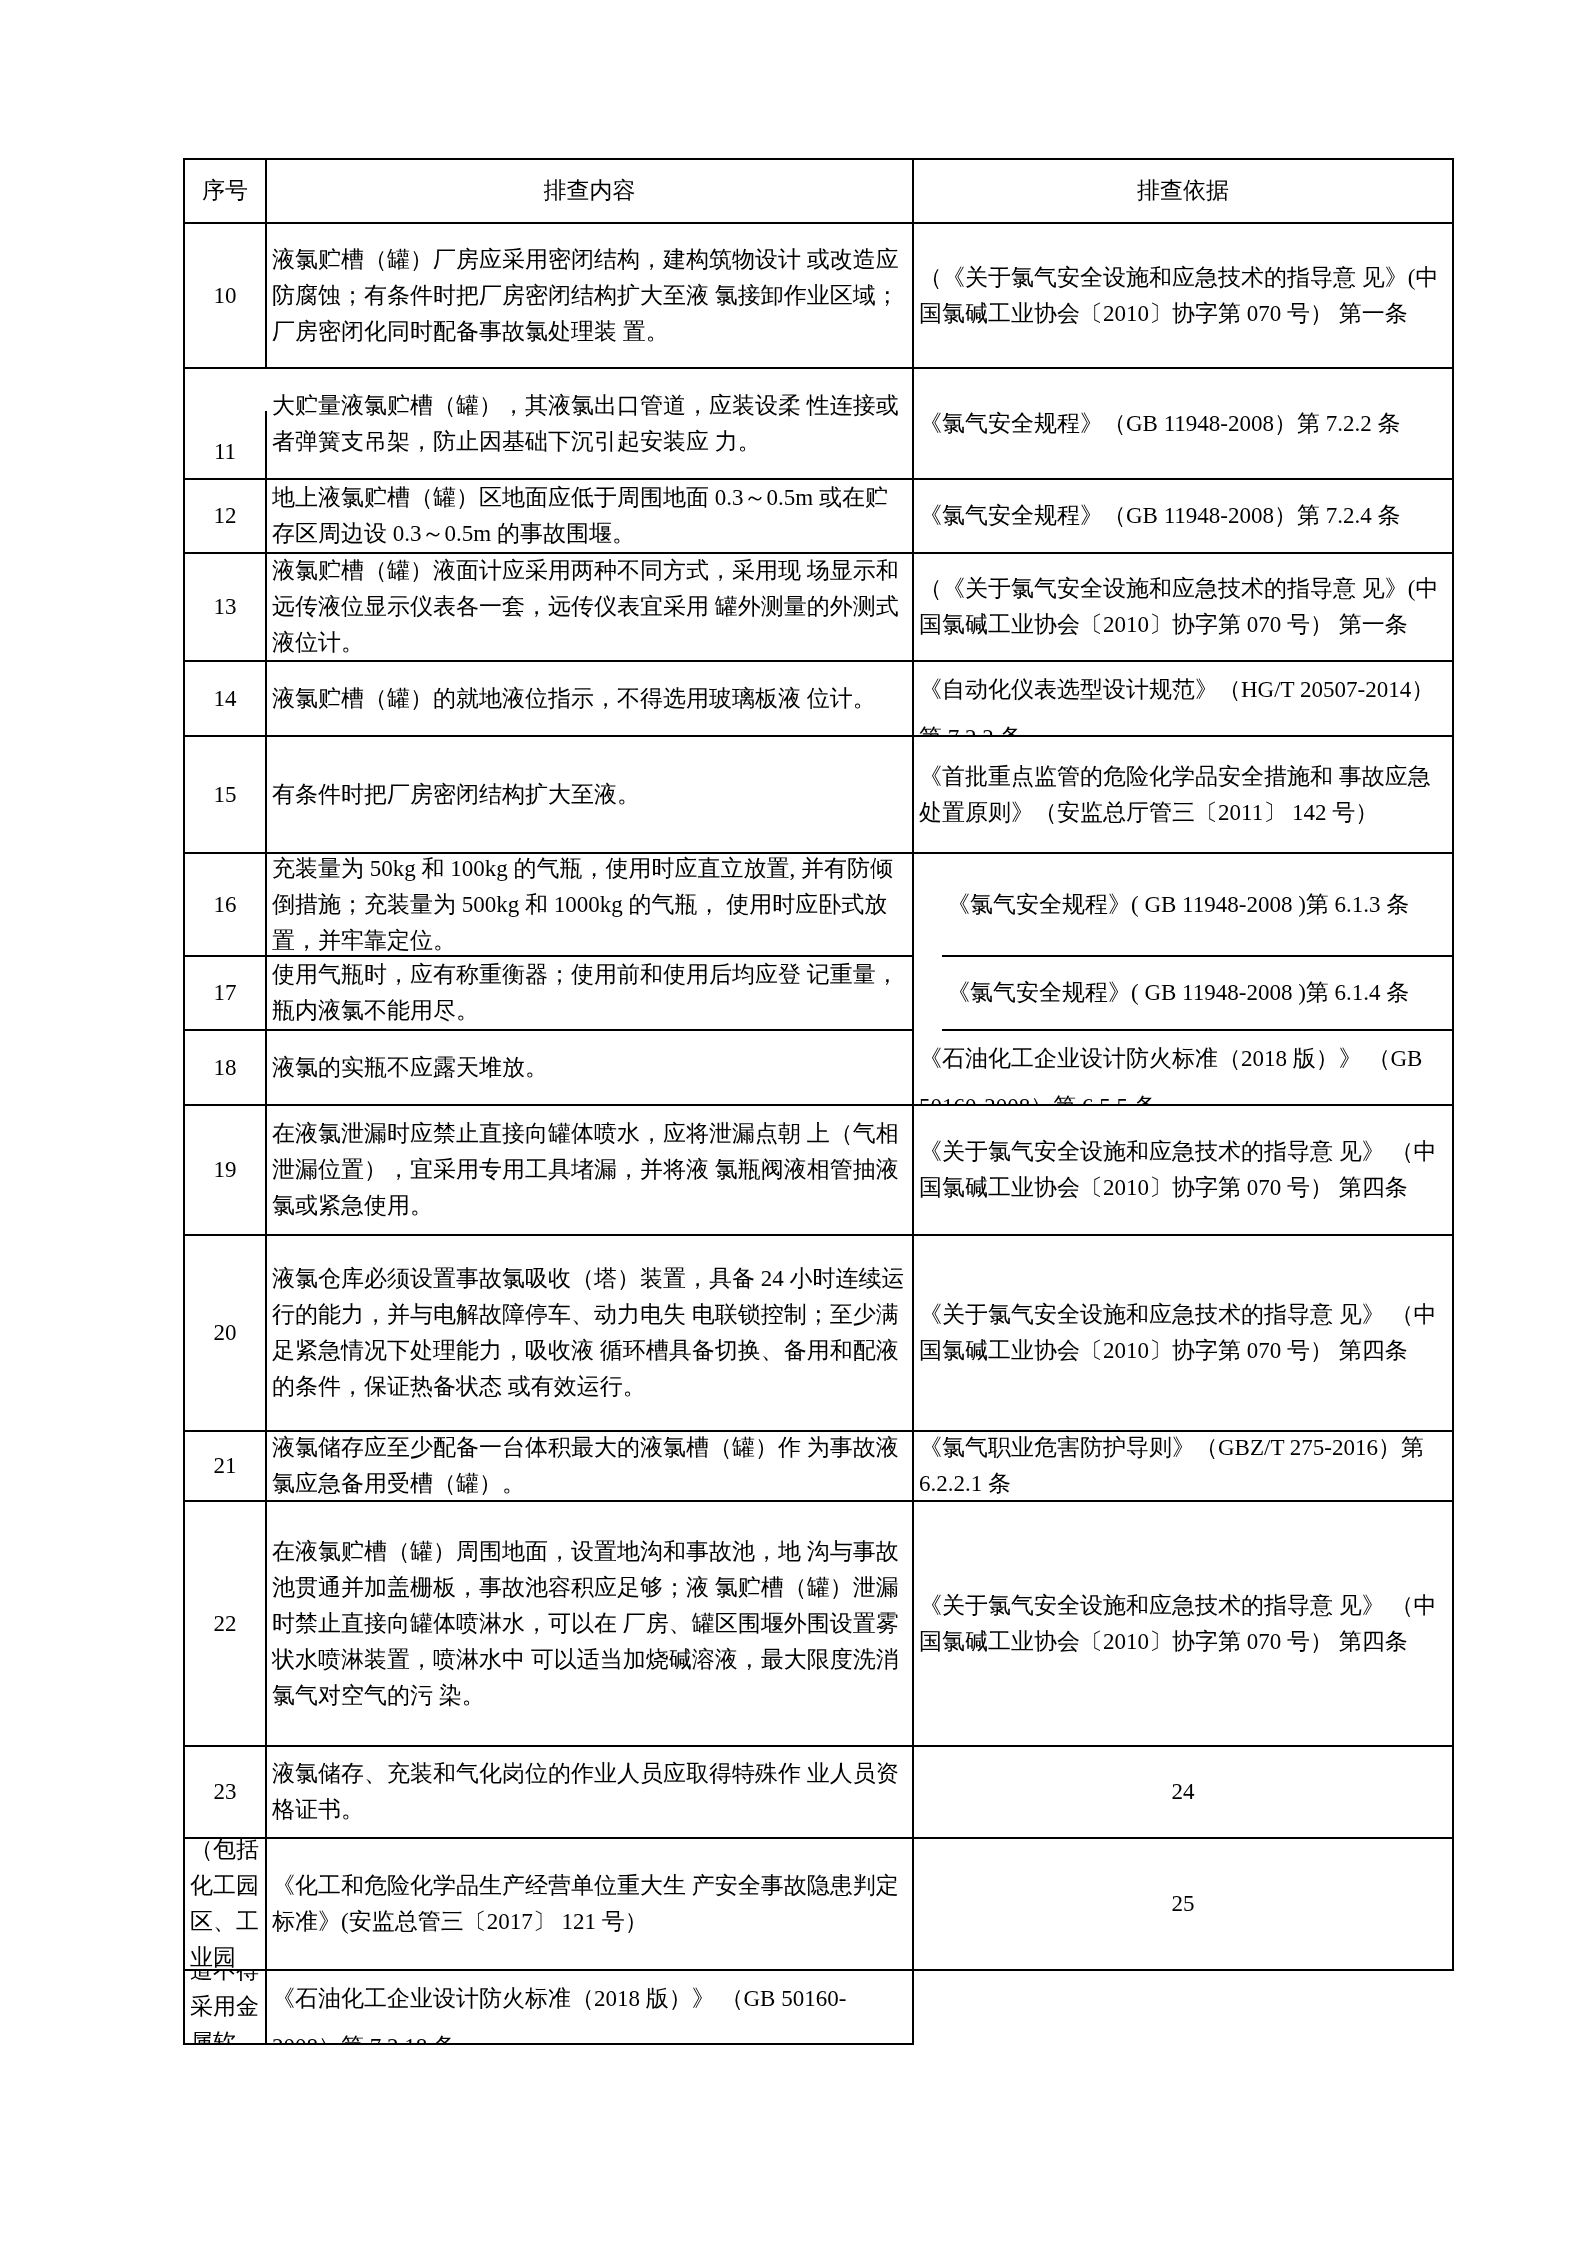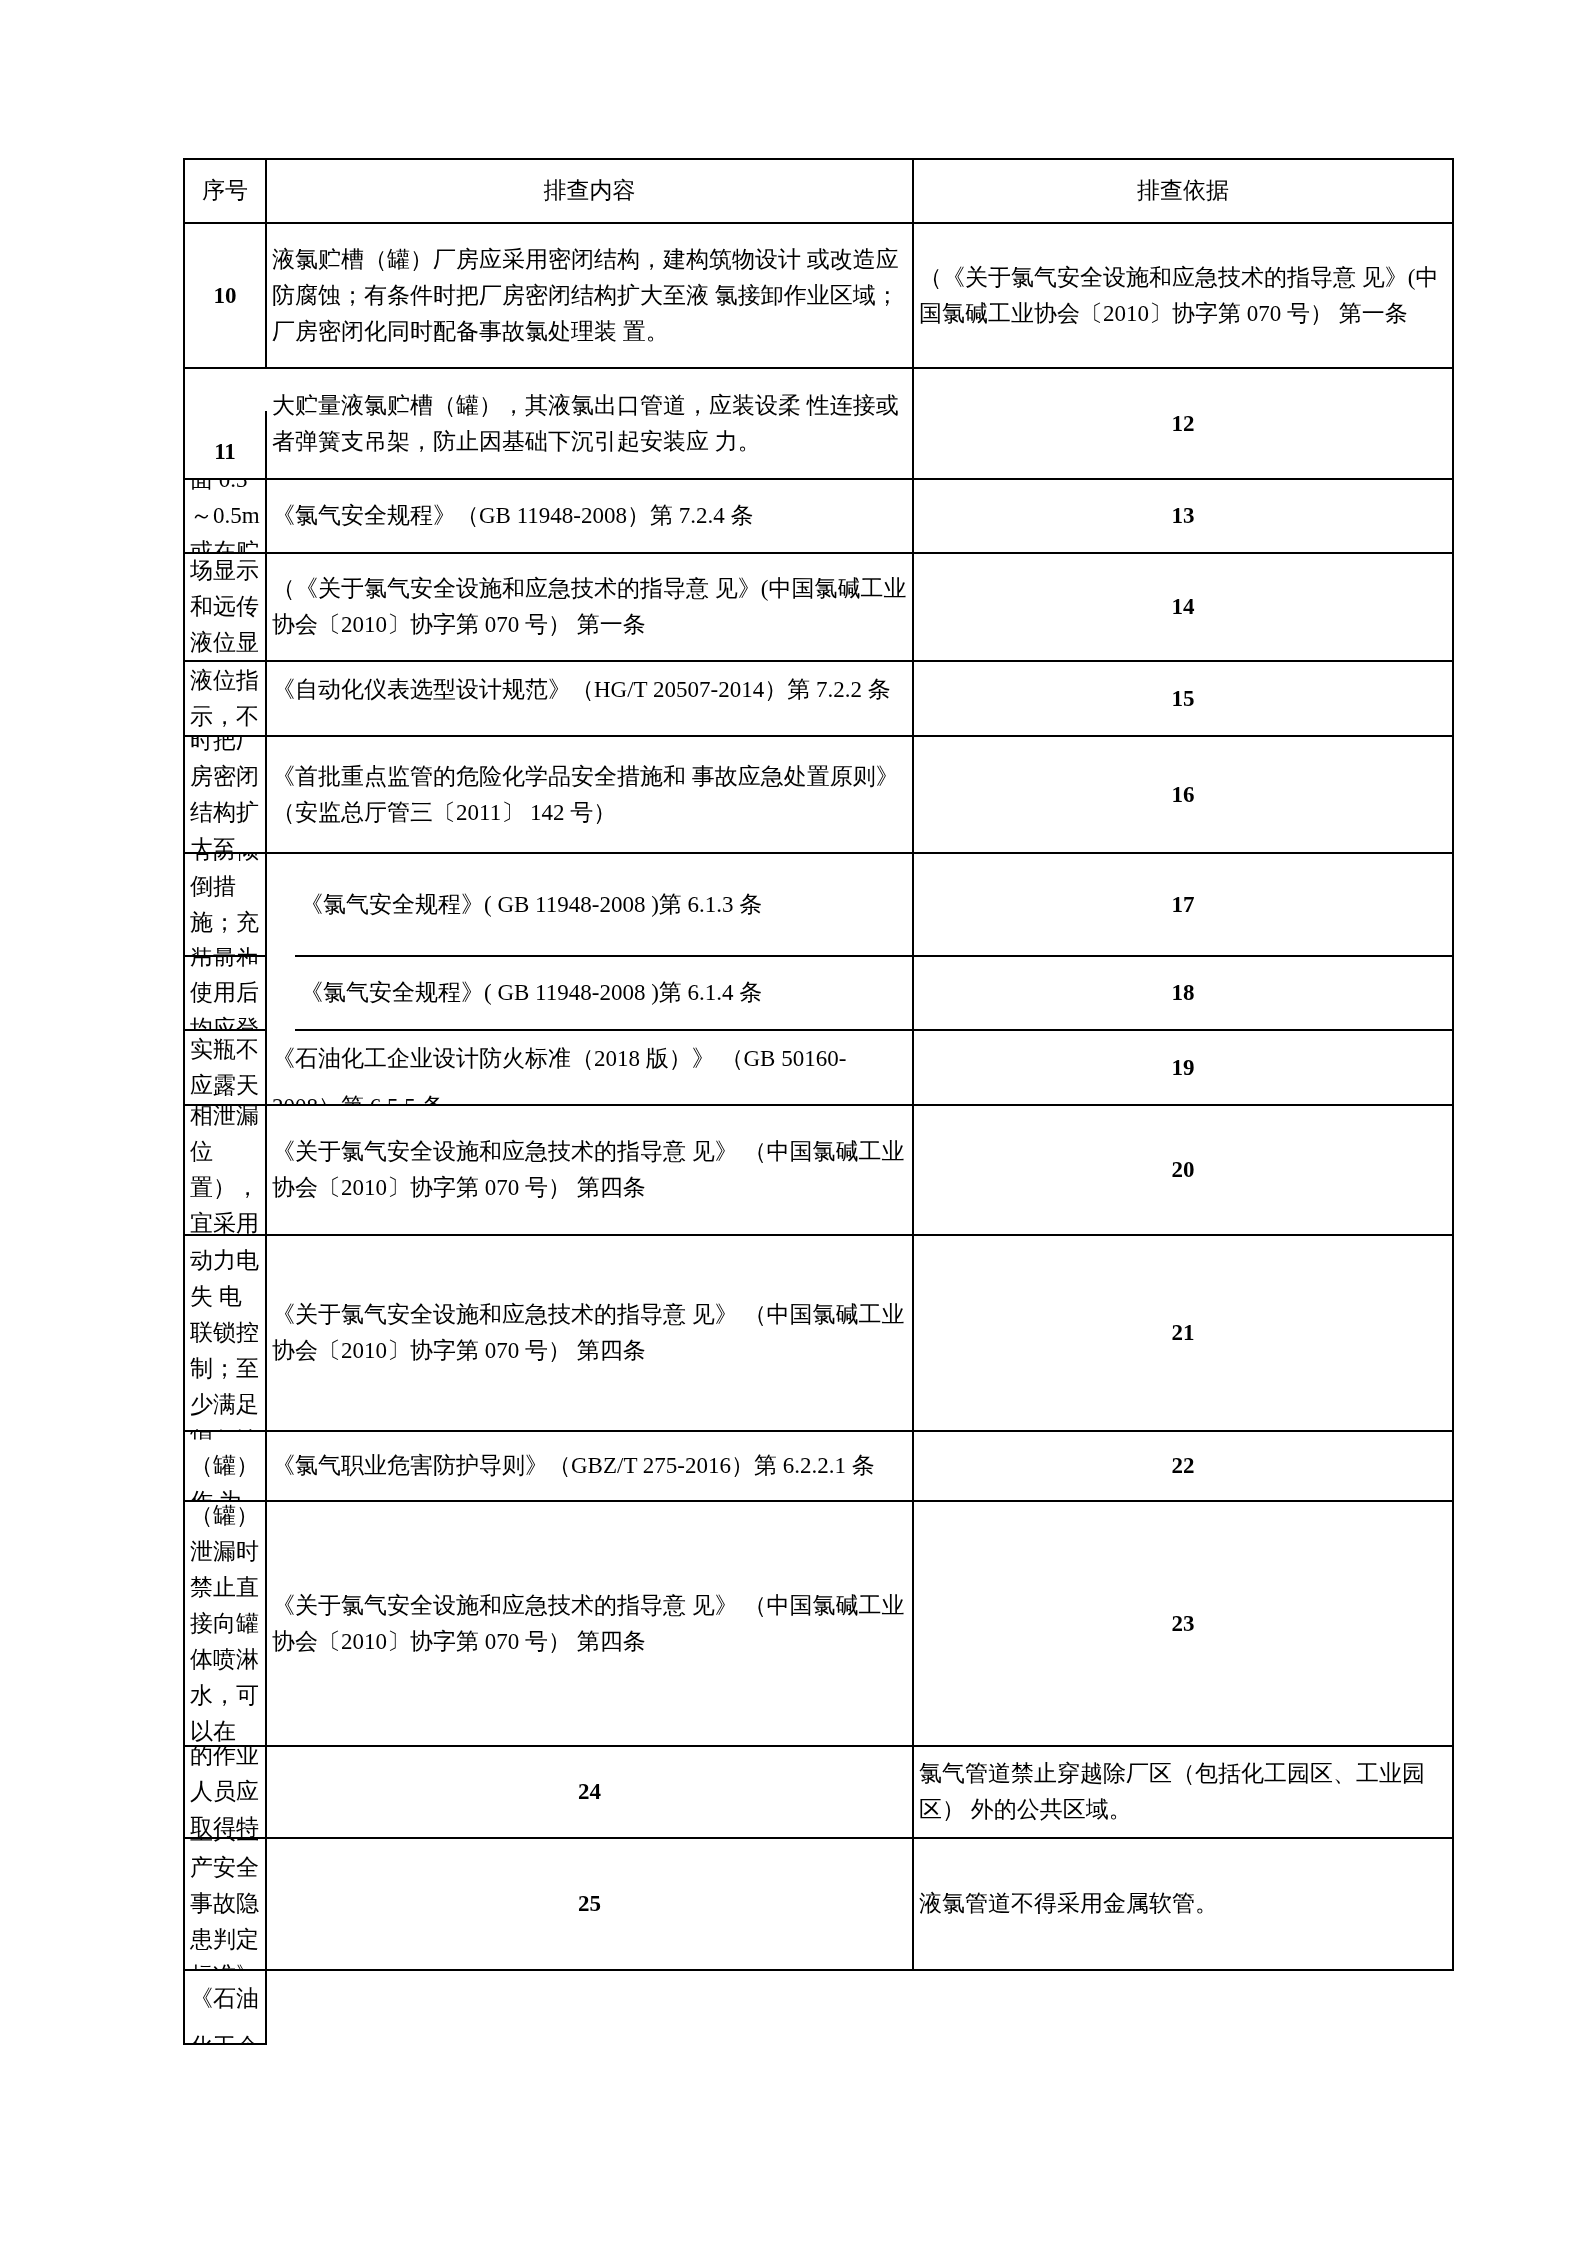--- a/index.html
+++ b/index.html
@@ -45,21 +45,20 @@
   }
   .cell.head {
     align-items: center;
     justify-content: center;
     padding: 0;
   }
   .cell.num {
     align-items: center;
     justify-content: center;
     padding: 12px;
-    font-weight: bold;
   }
   .cell.num.num-bottom {
     justify-content: flex-end;
     padding-bottom: 8px;
     margin-top: 42px;
   }
   .cell.v-top {
     justify-content: flex-start;
     padding-top: 4px;
   }
@@ -80,20 +79,21 @@
     <div class="cell head">序号</div>
     <div class="cell head">排查内容</div>
     <div class="cell head">排查依据</div>
 
     <div class="cell num">10</div>
     <div class="cell content">液氯贮槽（罐）厂房应采用密闭结构，建构筑物设计 或改造应防腐蚀；有条件时把厂房密闭结构扩大至液 氯接卸作业区域；厂房密闭化同时配备事故氯处理装 置。</div>
     <div class="cell basis">（《关于氯气安全设施和应急技术的指导意 见》(中国氯碱工业协会〔2010〕协字第 070 号） 第一条</div>
 
     <div class="cell num num-bottom">11</div>
     <div class="cell content">大贮量液氯贮槽（罐），其液氯出口管道，应装设柔 性连接或者弹簧支吊架，防止因基础下沉引起安装应 力。</div>
+    <div class="cell basis">《氯气安全规程》（GB 11948-2008）第 7.2.2 条</div>
 
     <div class="cell num">12</div>
     <div class="cell content">地上液氯贮槽（罐）区地面应低于周围地面 0.3～0.5m 或在贮存区周边设 0.3～0.5m 的事故围堰。</div>
     <div class="cell basis">《氯气安全规程》（GB 11948-2008）第 7.2.4 条</div>
 
     <div class="cell num">13</div>
     <div class="cell content">液氯贮槽（罐）液面计应采用两种不同方式，采用现 场显示和远传液位显示仪表各一套，远传仪表宜采用 罐外测量的外测式液位计。</div>
     <div class="cell basis">（《关于氯气安全设施和应急技术的指导意 见》(中国氯碱工业协会〔2010〕协字第 070 号） 第一条</div>
 
     <div class="cell num">14</div>

